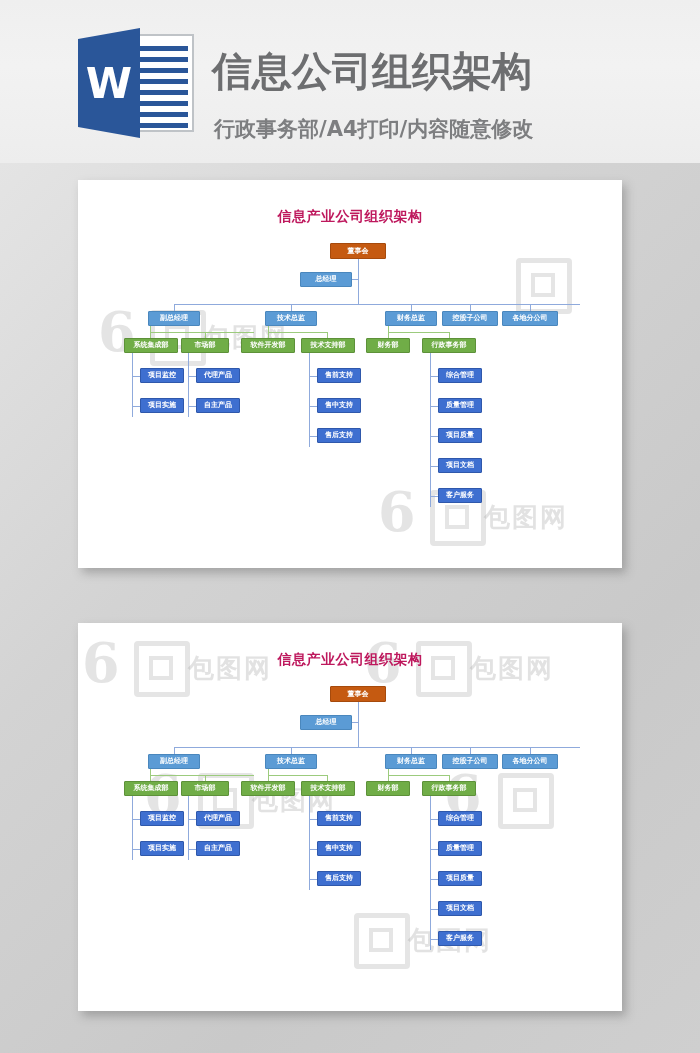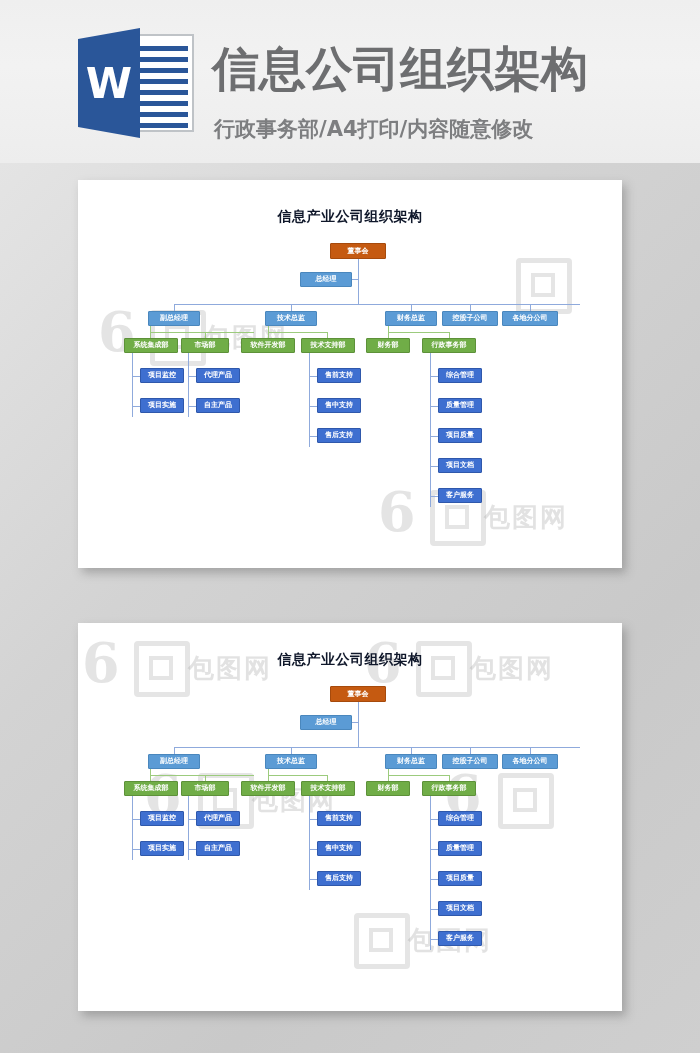--- a/index.html
+++ b/index.html
@@ -62,22 +62,22 @@
     color: #ffffff;
     font-size: 42px;
     font-weight: bold;
     display: flex;
     align-items: center;
     justify-content: center;
     font-family: "DejaVu Sans", "Liberation Sans", sans-serif;
   }
   #header-title {
     position: absolute;
-    left: 212px; top: 38px;
-    font-size: 47px;
+    left: 212px; top: 44px;
+    font-size: 40px;
     font-weight: bold;
     color: #6d6e70;
     letter-spacing: 0px;
     white-space: nowrap;
     font-family: "DejaVu Sans", "Liberation Sans", sans-serif;
   }
   #header-sub {
     position: absolute;
     left: 214px; top: 115px;
     font-size: 21px;
@@ -142,21 +142,21 @@
 
   
   .chart { position: absolute; left: 0; top: 0; width: 544px; height: 388px; }
   .chart-title {
     position: absolute;
     width: 100%;
     text-align: center;
     top: 28px;
     font-size: 14px;
     font-weight: bold;
-    color: #0f172a;
+    color: #be185d;
     letter-spacing: 0.5px;
     font-family: "DejaVu Sans", "Liberation Sans", sans-serif;
   }
   .node {
     position: absolute;
     box-sizing: border-box;
     display: flex;
     align-items: center;
     justify-content: center;
     color: #ffffff;

